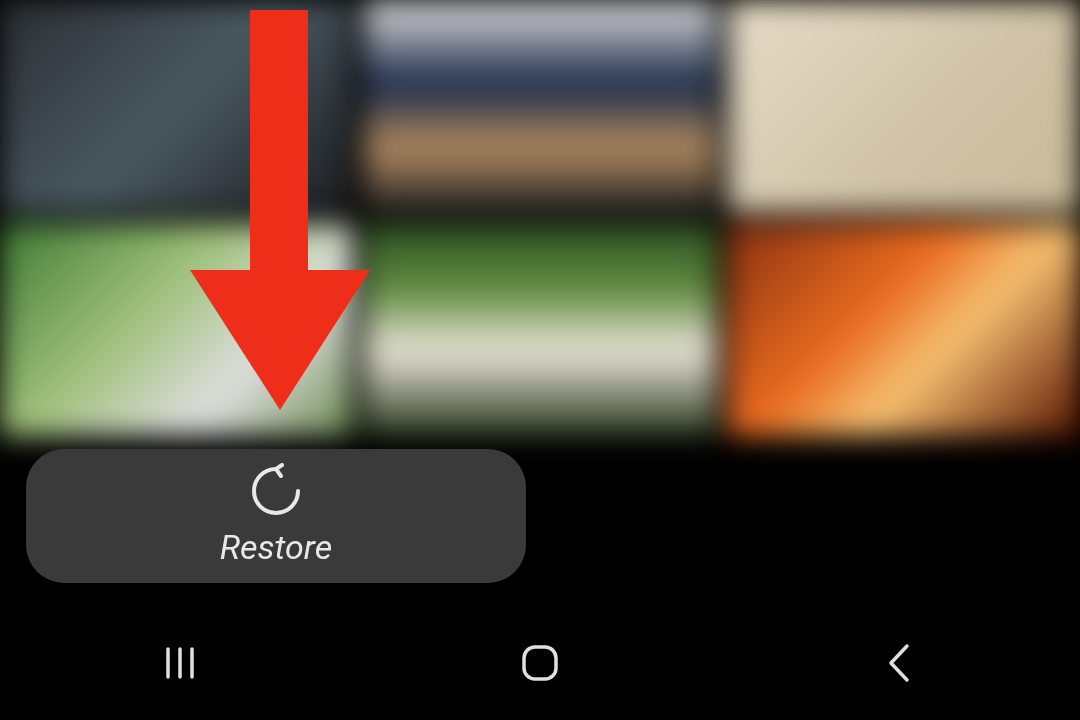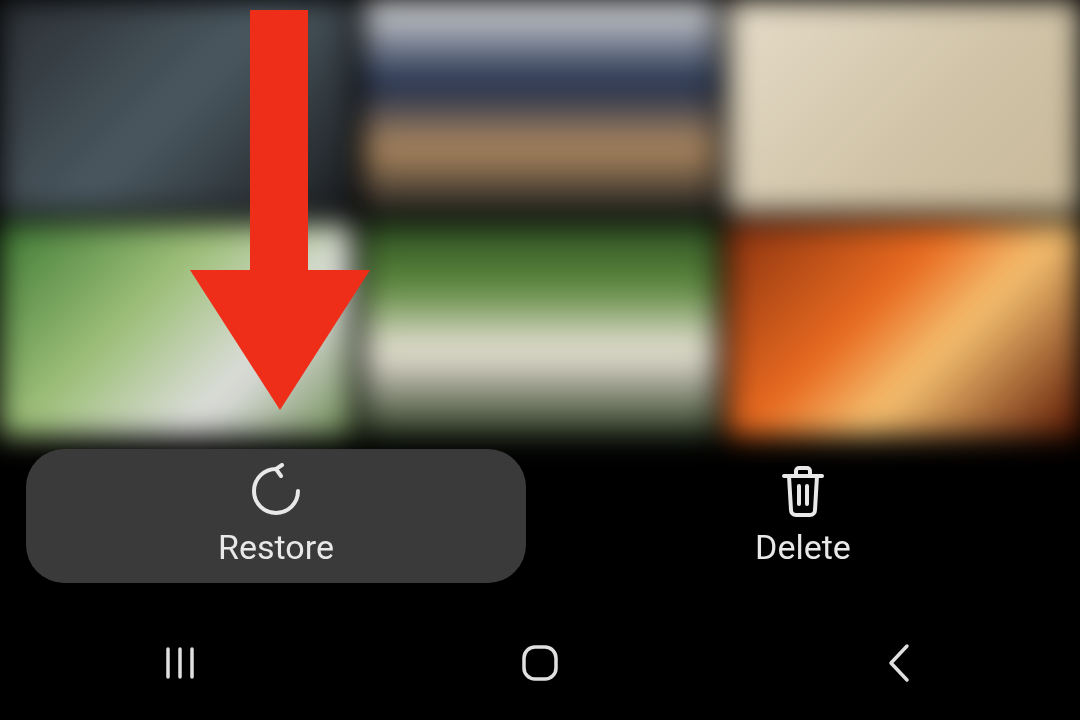--- a/index.html
+++ b/index.html
@@ -7,21 +7,21 @@
   .row{display:flex;gap:12px;height:212px;}
   .thumb{flex:1;border-radius:4px;}
   .t1{background:linear-gradient(135deg,#2a2e33 0%,#4a5860 50%,#1a1c1f 100%);}
   .t2{background:linear-gradient(180deg,#e0e0e0 0%,#1d2c4a 40%,#b08a60 70%,#222 100%);}
   .t3{background:linear-gradient(135deg,#e6dcc8 0%,#cfc2a6 60%,#c8b998 100%);}
   .t4{background:linear-gradient(135deg,#3d7a33 0%,#9fc07a 40%,#dedede 70%,#6a8a4f 100%);}
   .t5{background:linear-gradient(180deg,#2d5022 0%,#5f8a3f 30%,#eae4d8 60%,#2a3a20 100%);}
   .t6{background:linear-gradient(135deg,#8a3210 0%,#e86a1f 40%,#f5c070 60%,#5a1400 100%);}
   .action-bar{position:absolute;left:0;top:436px;width:1080px;height:160px;display:flex;align-items:center;}
   .action-btn{flex:1;height:134px;display:flex;flex-direction:column;align-items:center;justify-content:center;gap:10px;color:#e8e8e8;font-size:34px;font-weight:400;border-radius:38px;cursor:pointer;}
-  .action-btn.highlight{background:#3a3a3a;margin:14px 0 14px 26px;flex:0 0 500px;}
+  .action-btn.highlight{background:#3a3a3a;margin:14px 0 14px 26px;flex:0 0 500px;font-style:italic;}
   .action-btn .icon{height:52px;display:flex;align-items:center;justify-content:center;}
   .nav-bar{position:absolute;left:0;bottom:0;width:1080px;height:110px;display:flex;align-items:center;justify-content:space-around;}
   .nav-btn{width:200px;height:60px;display:flex;align-items:center;justify-content:center;cursor:pointer;}
   .arrow-annot{position:absolute;left:180px;top:10px;pointer-events:none;}
 </style>
 </head>
 <body>
 
 <div class="gallery">
   <div class="row">
@@ -38,32 +38,20 @@
 
 <div class="action-bar">
   <div class="action-btn highlight">
     <span class="icon">
       <svg width="56" height="56" viewBox="0 0 56 56" fill="none" stroke="#e8e8e8" stroke-width="4" stroke-linecap="round">
         <path d="M28 6 A22 22 0 1 0 50 28"></path>
         <polyline points="34,2 28,6 33,13" fill="none"></polyline>
       </svg>
     </span>
     <span>Restore</span>
-  </div>
-  <div class="action-btn">
-    <span class="icon">
-      <svg width="50" height="54" viewBox="0 0 50 54" fill="none" stroke="#e8e8e8" stroke-width="4" stroke-linecap="round" stroke-linejoin="round">
-        <path d="M6 12 H44"></path>
-        <path d="M18 12 V7 a3 3 0 0 1 3 -3 h8 a3 3 0 0 1 3 3 V12"></path>
-        <path d="M11 12 L13 46 a5 5 0 0 0 5 5 h14 a5 5 0 0 0 5 -5 L39 12"></path>
-        <line x1="21" y1="22" x2="21" y2="40"></line>
-        <line x1="29" y1="22" x2="29" y2="40"></line>
-      </svg>
-    </span>
-    <span>Delete</span>
   </div>
 </div>
 
 <div class="nav-bar">
   <div class="nav-btn">
     <span>
       <svg width="40" height="40" viewBox="0 0 40 40" stroke="#e0e0e0" stroke-width="3.5" stroke-linecap="round">
         <line x1="8" y1="6" x2="8" y2="34"></line>
         <line x1="20" y1="6" x2="20" y2="34"></line>
         <line x1="32" y1="6" x2="32" y2="34"></line>

